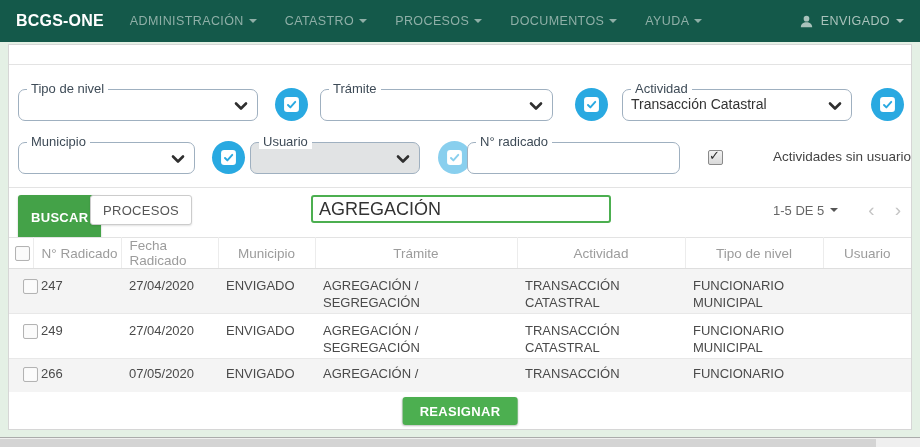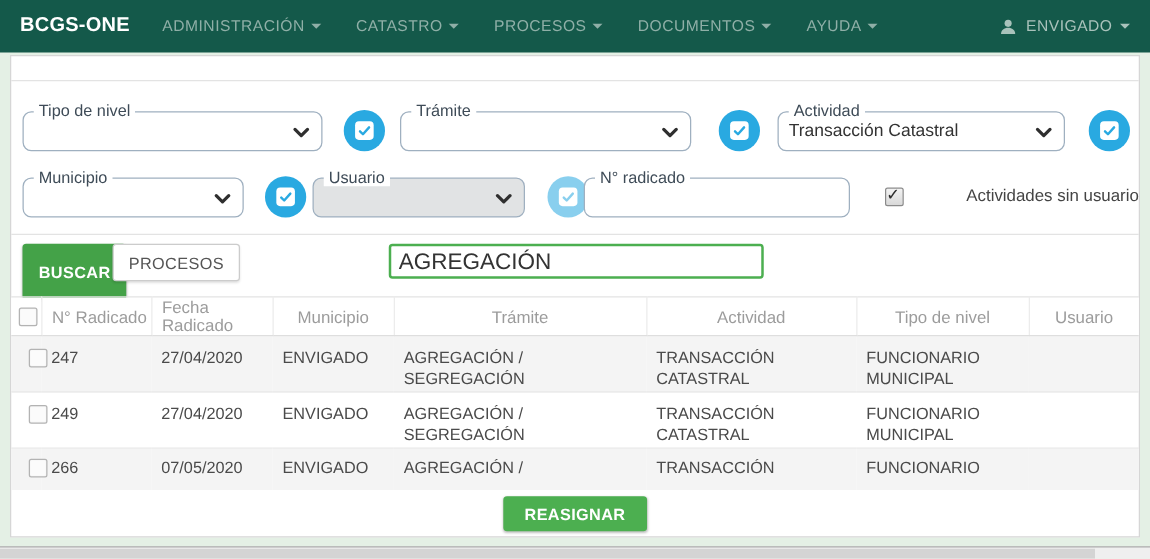--- a/index.html
+++ b/index.html
@@ -248,20 +248,28 @@
   </div>
 
   <div class="win-check" style="left:699px;top:105px"></div>
   <span class="chk-label" style="left:764px;top:104px">Actividades sin usuario</span>
 
   <div class="divider" style="top:142px"></div>
 
   <button class="btn-green" style="left:9px;top:150px">BUSCAR</button>
   <button class="btn-white" style="left:81px;top:150px">PROCESOS</button>
   <input class="search-input" value="AGREGACIÓN" style="">
+  <div class="pager">
+    <span class="pager-label">
+      <span>1-5 DE 5</span>
+      <span class="tri"></span>
+    </span>
+    <span class="pg-chev first">‹</span>
+    <span class="pg-chev next">›</span>
+  </div>
 
   <div class="tbl-wrap">
     <table>
       <colgroup>
         <col style="width:24px">
           <col style="width:88px">
           <col style="width:97px">
           <col style="width:97px">
         <col style="width:202px">
           <col style="width:168px">

